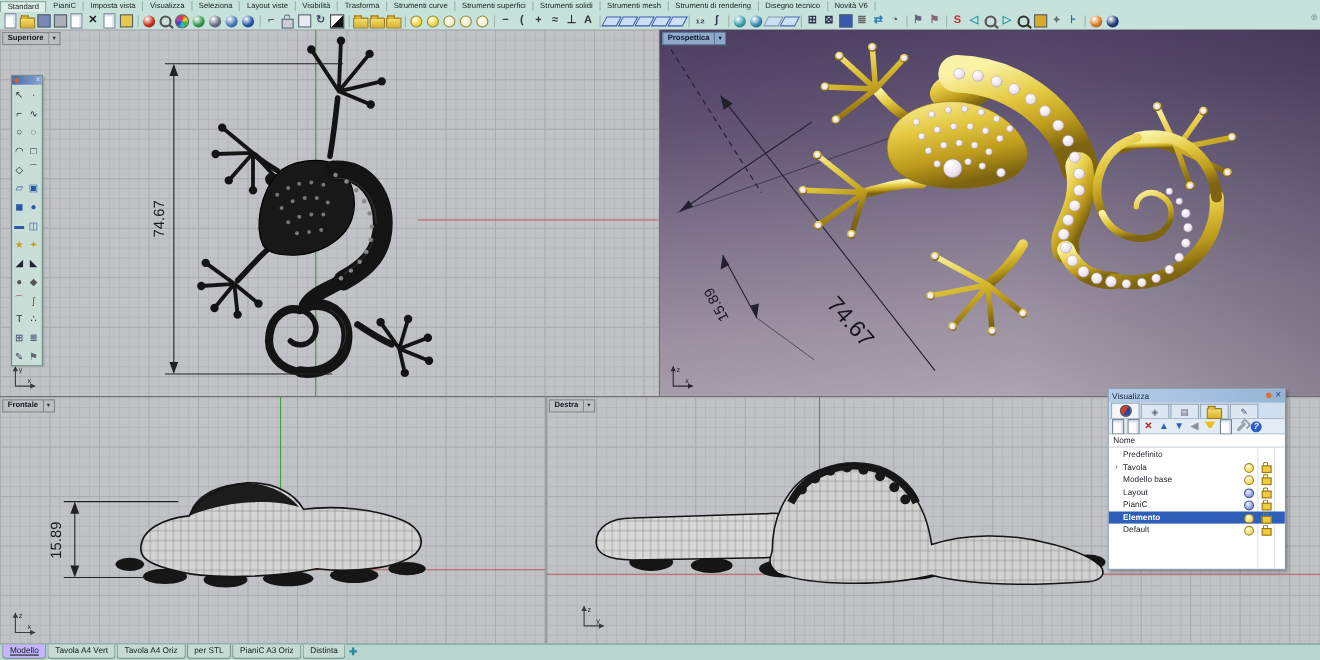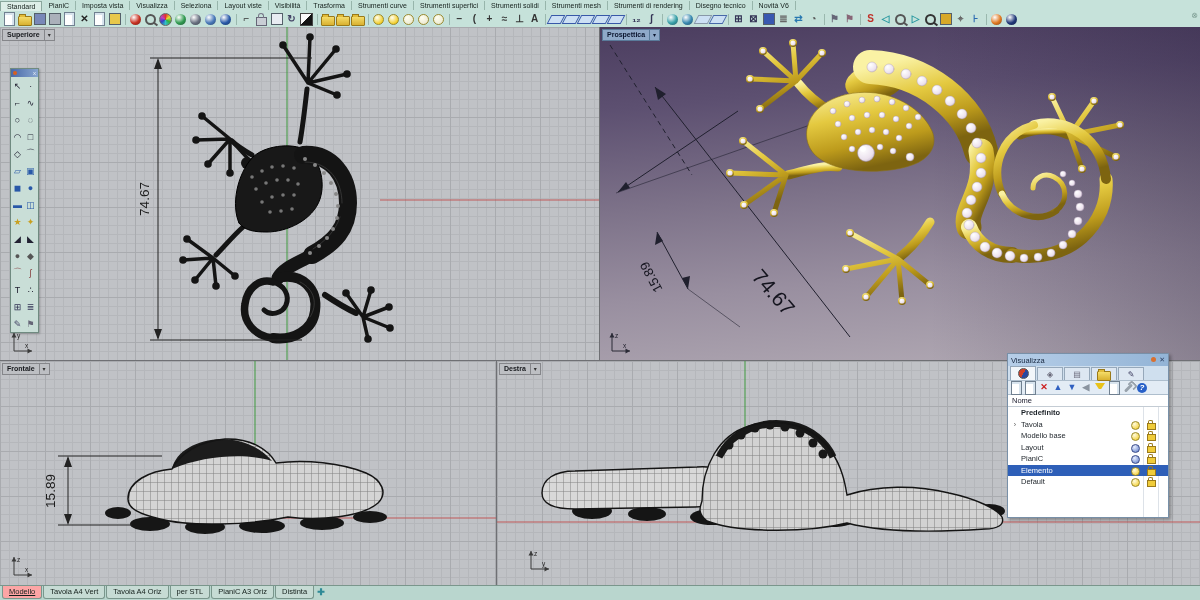--- a/index.html
+++ b/index.html
@@ -82,38 +82,38 @@
     display:flex;align-items:center;justify-content:center;font-size:8px;}
   .ltab.active{background:#f2f6fa;height:13px;}
   #layers-toolbar{height:13px;display:flex;align-items:center;background:#e3ecf5;border-top:1px solid #aebecd;
     border-bottom:1px solid #aebecd;padding-left:1px;}
   #layers-toolbar .ti{width:14px;height:13px;font-size:9px;}
   #layers-header{height:11px;font-size:7.5px;color:#223;padding-left:4px;line-height:11px;background:#fff;
     border-bottom:1px solid #c4ccd4;}
   #llist{flex:1;background:#fff;background-image:linear-gradient(#dde2e8,#dde2e8),linear-gradient(#dde2e8,#dde2e8);
     background-size:1px 100%,1px 100%;background-position:right 24px top,right 9px top;background-repeat:no-repeat;}
   .lrow{height:11.5px;display:flex;align-items:center;font-size:7.5px;color:#1c2228;position:relative;cursor:default;}
-  .lrow.sel{background:#2e5fb8;color:#fff;}
+  .lrow.sel{background:#2e5fb8;color:#fff;font-weight:bold;}
   .lex{width:8px;text-align:center;font-size:7px;color:#555;margin-left:3px;}
   .lrow.sel .lex{color:#dde;}
   .lname{margin-left:2px;white-space:nowrap;}
-  .lname.bold{font-weight:bold;}
+  .lname.bold{font-weight:normal;}
   .lbulb{position:absolute;right:28px;top:2px;width:7px;height:7px;border-radius:50%;border:1px solid #9a8a2a;
     background:radial-gradient(circle at 35% 30%,#fffce0,#f2c818);}
   .lbulb.blue{background:radial-gradient(circle at 35% 30%,#eaf0ff,#5878c8);border-color:#3a4a88;}
   .llock{position:absolute;right:12px;top:4px;width:7px;height:5px;background:#f0cc3a;border:1px solid #9a7a1a;}
   .llock::before{content:"";position:absolute;top:-4px;left:0;width:3px;height:3px;border:1px solid #9a7a1a;
     border-bottom:none;border-radius:2px 2px 0 0;}
 
   
   #tabbar{position:absolute;left:0;top:585px;width:1200px;height:15px;background:#b9d6ce;
     border-top:1px solid #7a968c;display:flex;align-items:flex-start;padding-left:2px;gap:1px;}
   .btab{height:12px;line-height:12px;padding:0 6px;font-size:7.5px;color:#15201c;background:#c6dbd4;
     border:1px solid #7a968c;border-top:none;border-radius:0 0 3px 3px;cursor:default;white-space:nowrap;}
-  .btab.active{background:#fca5a5;text-decoration:underline;}
+  .btab.active{background:#c4b5fd;text-decoration:underline;}
   #add-layout{width:12px;height:12px;font-size:9px;line-height:12px;text-align:center;color:#2e8a96;font-weight:bold;}
 </style>
 </head>
 <body>
 
 <div id="app">
 
   <div id="menubar">
       <span class="mi active">Standard</span>
       <span class="mi">PianiC</span>

